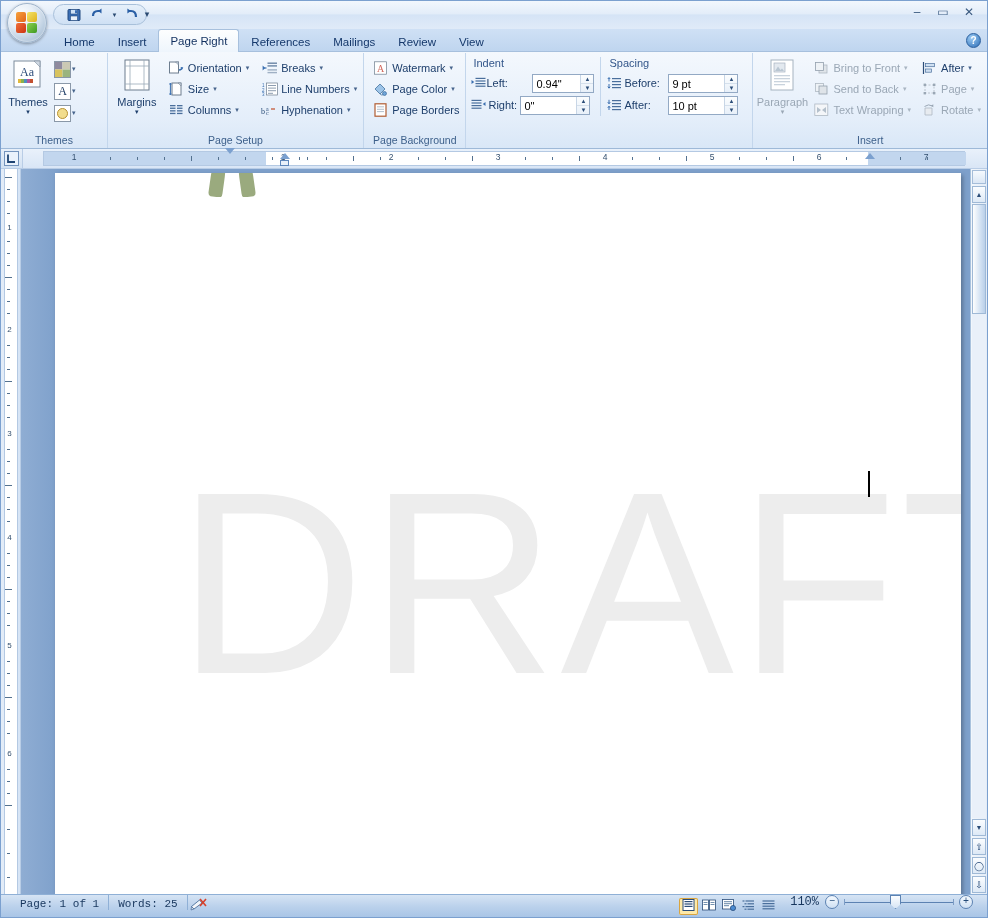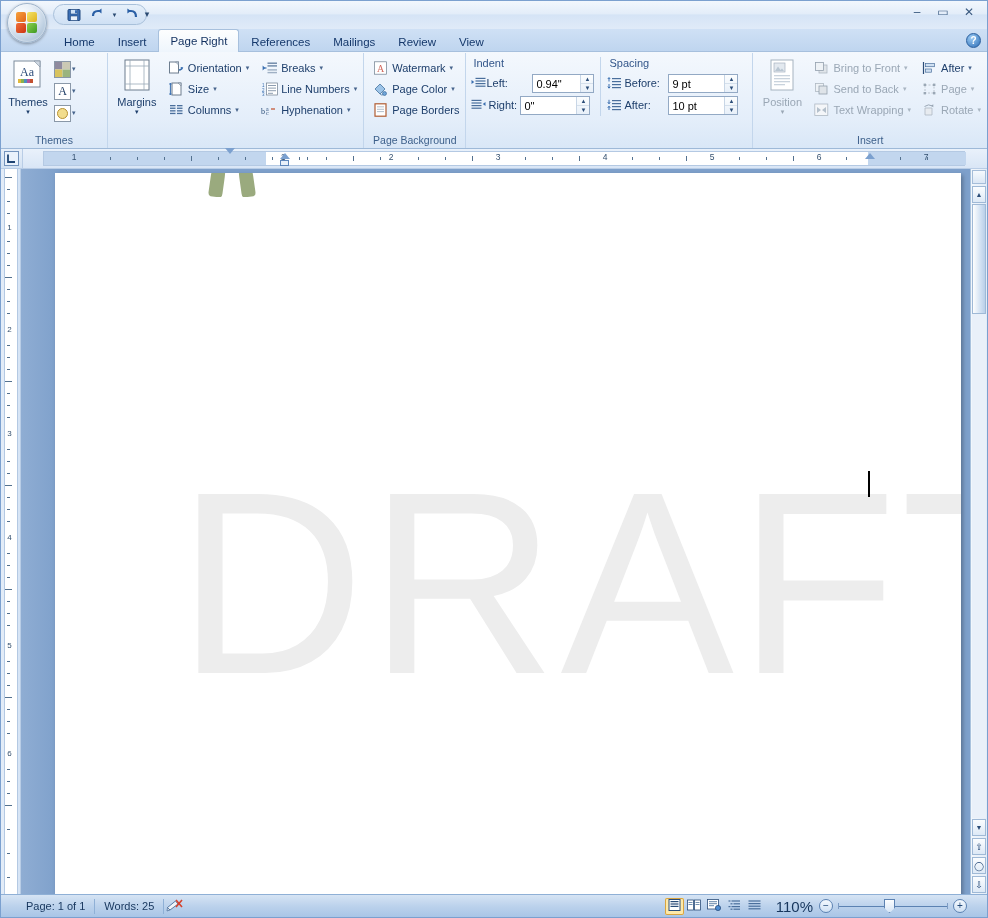--- a/index.html
+++ b/index.html
@@ -351,38 +351,39 @@
     height: 14px; flex:0 0 14px; margin:1px;
     background: linear-gradient(to bottom,#f6fafe,#dbe7f5);
     border:1px solid #a5bdd9;
   }
 
   
   .statusbar {
     flex: 0 0 23px; height:23px;
     background: linear-gradient(to bottom,#d6e4f4 0%,#bcd2ec 50%,#a9c5e6 100%);
     border-top:1px solid #8fb0d6;
-    display:flex; align-items:center;
+    display:flex; 
     font-size:11px; color:#17365d;
-    padding: 0 16px;
+    padding: 0 10px;
+    font-family: Liberation Mono, monospace;
   }
   .sb-item {
     padding: 0 9px; height:19px; line-height:19px;
     border-radius:2px; white-space:nowrap;
   }
   .sb-sep { width:1px;height:15px;background:#8fb0d6; }
   .sb-spacer { flex:1; }
   .viewbtns { display:flex; gap:1px; align-items:center; padding-right:6px; }
   .vbtn {
     width:19px;height:17px;
     display:flex;align-items:center;justify-content:center;
     border-radius:2px;
   }
   .vbtn.active { background:#fde9a9; box-shadow: inset 0 0 0 1px #d9a440; }
-  .zoomtxt { padding: 0 6px; font-size:15px; color:#17365d; }
+  .zoomtxt { padding: 0 6px; font-size:12px; color:#17365d; }
   .zcircle {
     width:14px;height:14px;border-radius:50%;
     border:1px solid #5c82b2; background: linear-gradient(to bottom,#f4f9fe,#cfe0f3);
     display:flex;align-items:center;justify-content:center;
     font-size:10px; color:#234a78; line-height:1;
   }
   .zslider {
     width:110px; height:14px; position:relative; margin:0 5px;
     display:flex;align-items:center;
   }
@@ -626,20 +627,21 @@
                 <text x="5" y="7.5" font-size="6" fill="#2b4d78" font-family="Liberation Serif, serif">a</text>
                 <text x="5" y="12" font-size="6" fill="#2b4d78" font-family="Liberation Serif, serif">c</text>
                 <rect x="10" y="5.4" width="4" height="1.2" fill="#c24f2a"></rect>
               </svg>
             </span>
             <span>Hyphenation</span>
             <span class="cr">▾</span>
           </div>
         </div>
       </div>
+      <div class="rgroup-label">Page Setup</div>
     </div>
 
     <div class="rgroup" style="width:105px">
       <div class="rgroup-body">
         <div class="col" style="margin-left:2px">
           <div class="smallitem">
             <span class="ic">
               <svg width="15" height="14" viewBox="0 0 15 14">
                 <rect x="1.5" y="0.8" width="12" height="12.4" fill="#fff" stroke="#6d7d8e" stroke-width="0.7"></rect>
                 <text x="7.5" y="11" font-size="10" fill="#d0675c" text-anchor="middle" font-family="Liberation Serif, serif">A</text>
@@ -785,21 +787,21 @@
               <rect x="7" y="4" width="11" height="9" fill="#e3e9ef" stroke="#a6b3c0" stroke-width="0.7"></rect>
               <path d="M8 12 L11 7.5 L13.5 11 L15 9.5 L17 12 Z" fill="#b9c6d2"></path>
               <g fill="#c9d3dd">
                 <rect x="7" y="16" width="16" height="1.3"></rect>
                   <rect x="7" y="19" width="16" height="1.3"></rect>
                 <rect x="7" y="22" width="16" height="1.3"></rect>
                   <rect x="7" y="25" width="11" height="1.3"></rect>
               </g>
             </svg>
           </span>
-          <span class="cap">Position</span>
+          <span class="cap">Paragraph</span>
           <span class="caret">▾</span>
         </div>
 
         <div class="col" style="margin-left:2px">
           <div class="smallitem disabled">
             <span class="ic">
               <svg width="15" height="14" viewBox="0 0 15 14">
                 <rect x="5" y="4" width="8" height="8" fill="#dfe4e9" stroke="#aeb8c3" stroke-width="0.8"></rect>
                 <rect x="1.5" y="1.5" width="8" height="8" fill="#eef2f6" stroke="#93a0ad" stroke-width="0.8"></rect>
               </svg>

